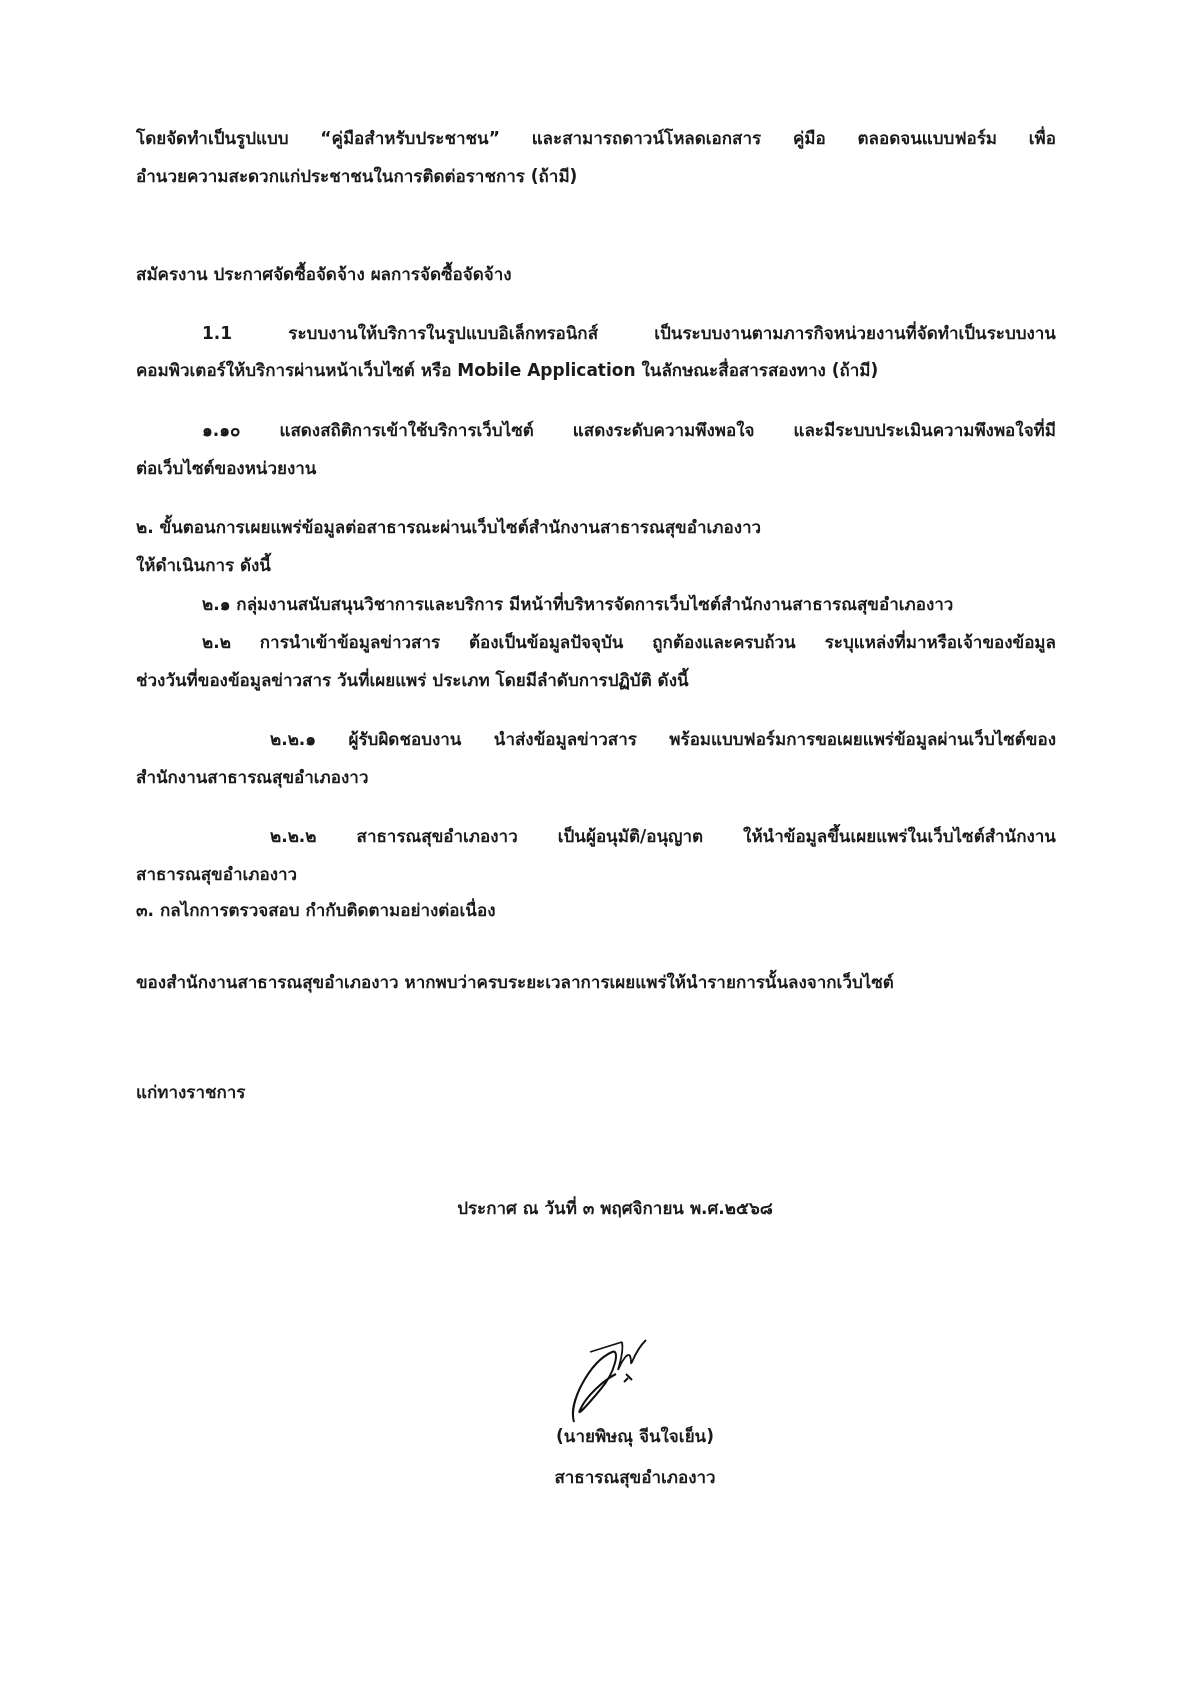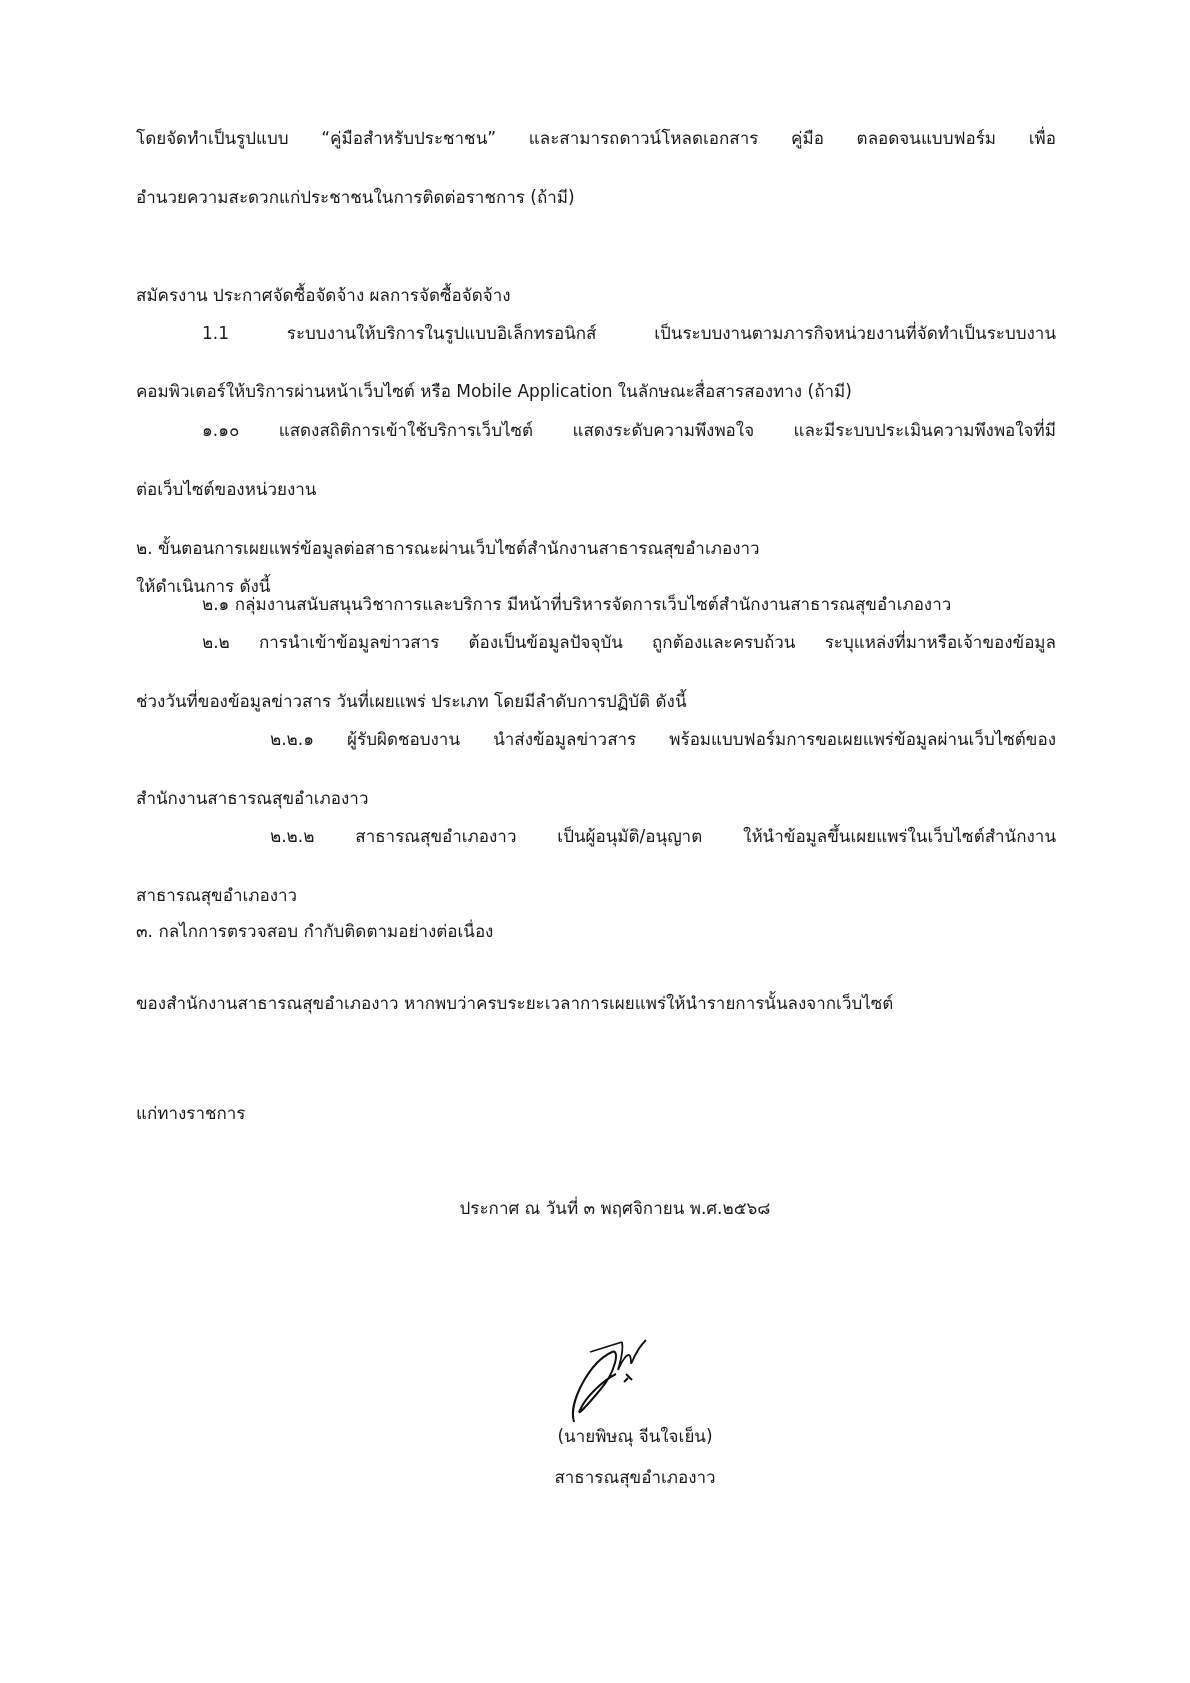--- a/index.html
+++ b/index.html
@@ -14,38 +14,39 @@
       overflow: hidden;
       font-family: "DejaVu Sans", "Liberation Sans", sans-serif;
       color: #1a1a1a;
     }
     .page {
       position: absolute;
       left: 0; top: 0;
       width: 1190px;
       height: 1683px;
       background: #ffffff;
+      font-weight: bold;
     }
     .line {
       position: absolute;
       font-size: 17px;
       line-height: 24px;
       white-space: nowrap;
       letter-spacing: 0;
     }
     .justify {
       left: 136px;
       width: 920px;
       text-align: justify;
       text-align-last: justify;
       white-space: normal;
       overflow: hidden;
       height: 24px;
     }
-    .plain { left: 136px; margin-top: 21px; }
+    .plain { left: 136px; }
     .ind1 { left: 202px; text-align: right; }
     .ind2 { left: 270px; }
     .ind1j { left: 202px; width: 854px; text-align: justify; text-align-last: justify; white-space: normal; overflow: hidden; height: 24px; }
     .ind2j { left: 270px; width: 786px; text-align: justify; text-align-last: justify; white-space: normal; overflow: hidden; height: 24px; }
     .center {
       left: 0;
       width: 1190px;
       text-align: center;
     }
     .signature {

